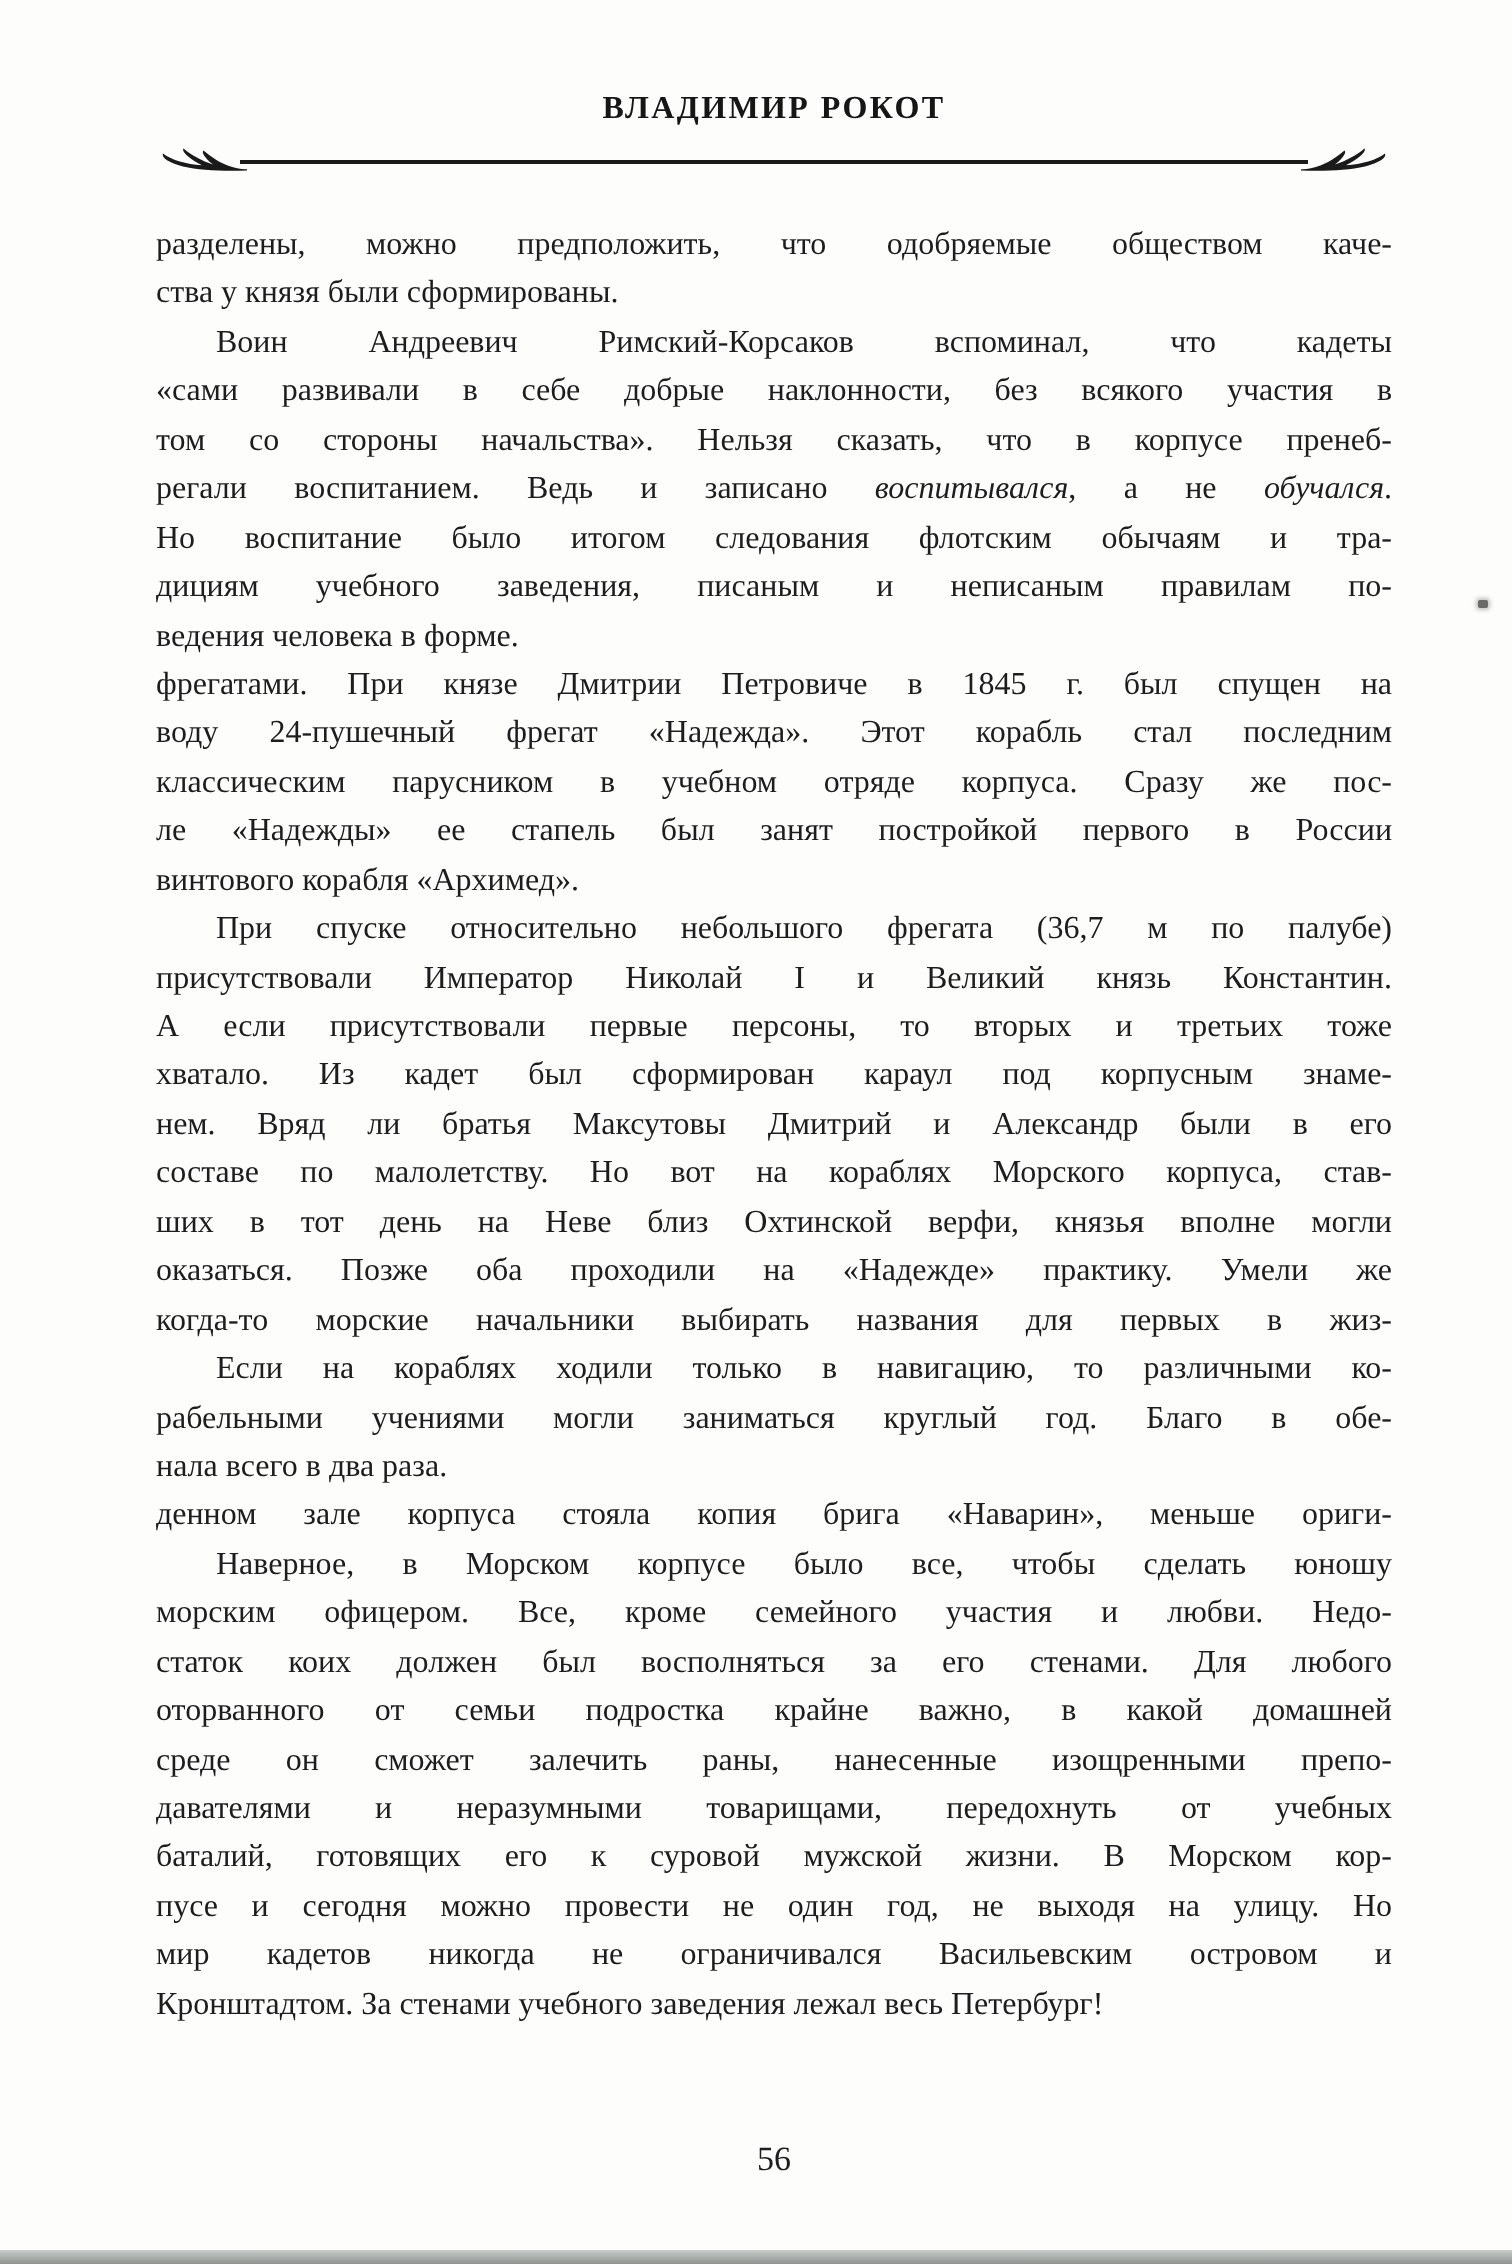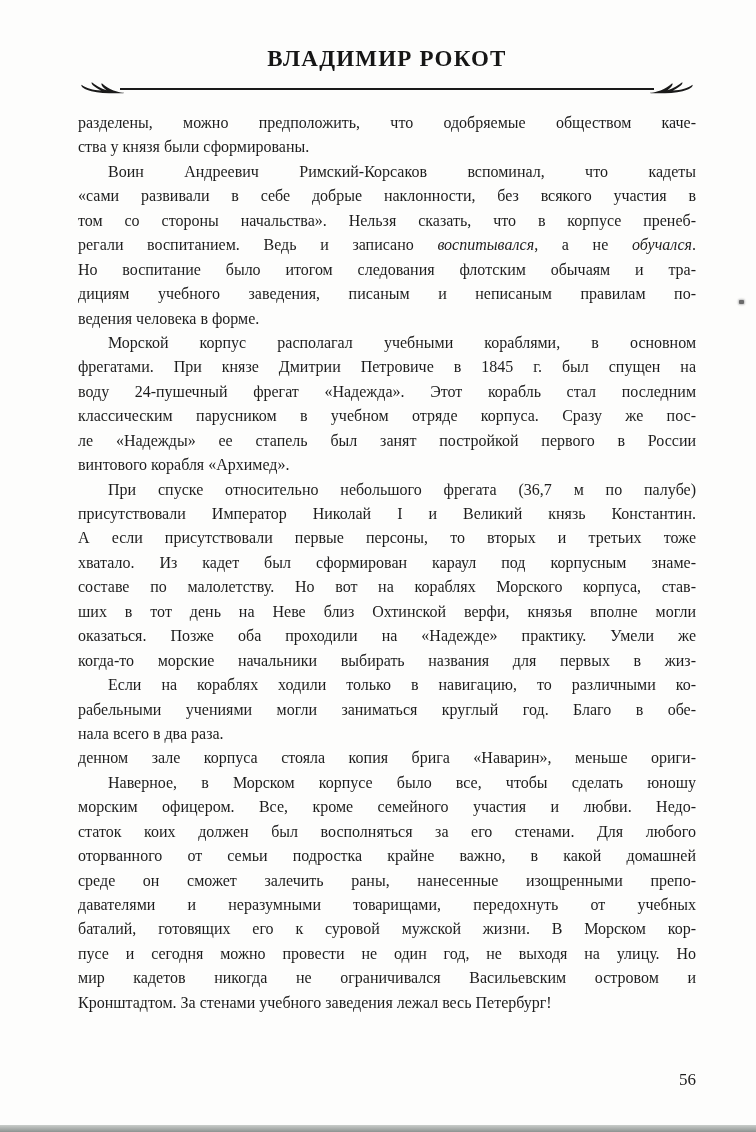--- a/index.html
+++ b/index.html
@@ -10,21 +10,21 @@
     overflow: hidden;
     font-family: "Liberation Serif", "DejaVu Serif", serif;
   }
   .page { position: absolute; inset: 0; }
 
   
   .running-head { position: absolute; top: 46px; left: 78px; width: 618px; }
   .author {
     text-align: center;
     font-weight: bold;
-    font-size: 23px;
+    font-size: 16px;
     letter-spacing: 1.2px;
     color: #161616;
   }
   .rule-row { display: flex; align-items: center; margin-top: 7px; height: 20px; }
   .rule { flex: 1; height: 2px; background: #1a1a1a; margin: 0 -4px; }
   .flourish { flex: none; width: 46px; height: 20px; color: #1a1a1a; }
   .flourish svg { display: block; width: 46px; height: 20px; }
   .flourish.right svg { transform: scaleX(-1); }
 
   
@@ -42,21 +42,21 @@
     overflow: hidden;
   }
   .line.last { text-align-last: left; font-family: Liberation Serif, serif; }
   .line.indent { text-indent: 30px; }
   .it { font-style: italic; }
 
   
   .page-number {
     position: absolute;
     top: 1070px; left: 78px; width: 618px;
-    text-align: right;
+    text-align: center;
     font-size: 17px;
     color: #1d1d1d;
   }
 
   
   .scan-edge {
     position: absolute;
     left: 0; right: 0; bottom: 0; height: 7px;
     background: linear-gradient(to bottom, #c9cdca, #8e9391);
   }
@@ -110,30 +110,30 @@
   <div class="body-text">
       <div class="line">разделены, можно предположить, что одобряемые обществом каче-</div>
       <div class="line last">ства у князя были сформированы.</div>
       <div class="line indent">Воин Андреевич Римский-Корсаков вспоминал, что кадеты</div>
       <div class="line">«сами развивали в себе добрые наклонности, без всякого участия в</div>
       <div class="line">том со стороны начальства». Нельзя сказать, что в корпусе пренеб-</div>
       <div class="line"><span>регали воспитанием. Ведь и записано </span><span class="it">воспитывался</span><span>, а не </span><span class="it">обучался</span><span>.</span></div>
       <div class="line">Но воспитание было итогом следования флотским обычаям и тра-</div>
       <div class="line">дициям учебного заведения, писаным и неписаным правилам по-</div>
       <div class="line last">ведения человека в форме.</div>
-      <div class="line indent">Морской корпус располагал учебными кораблями, в основном</div>
       <div class="line">фрегатами. При князе Дмитрии Петровиче в 1845 г. был спущен на</div>
       <div class="line">воду 24-пушечный фрегат «Надежда». Этот корабль стал последним</div>
       <div class="line">классическим парусником в учебном отряде корпуса. Сразу же пос-</div>
       <div class="line">ле «Надежды» ее стапель был занят постройкой первого в России</div>
       <div class="line last">винтового корабля «Архимед».</div>
       <div class="line indent">При спуске относительно небольшого фрегата (36,7 м по палубе)</div>
       <div class="line">присутствовали Император Николай I и Великий князь Константин.</div>
       <div class="line">А если присутствовали первые персоны, то вторых и третьих тоже</div>
       <div class="line">хватало. Из кадет был сформирован караул под корпусным знаме-</div>
+      <div class="line">нем. Вряд ли братья Максутовы Дмитрий и Александр были в его</div>
       <div class="line">составе по малолетству. Но вот на кораблях Морского корпуса, став-</div>
       <div class="line">ших в тот день на Неве близ Охтинской верфи, князья вполне могли</div>
       <div class="line">оказаться. Позже оба проходили на «Надежде» практику. Умели же</div>
       <div class="line">когда-то морские начальники выбирать названия для первых в жиз-</div>
       <div class="line indent">Если на кораблях ходили только в навигацию, то различными ко-</div>
       <div class="line">рабельными учениями могли заниматься круглый год. Благо в обе-</div>
       <div class="line last">нала всего в два раза.</div>
       <div class="line">денном зале корпуса стояла копия брига «Наварин», меньше ориги-</div>
       <div class="line indent">Наверное, в Морском корпусе было все, чтобы сделать юношу</div>
       <div class="line">морским офицером. Все, кроме семейного участия и любви. Недо-</div>

